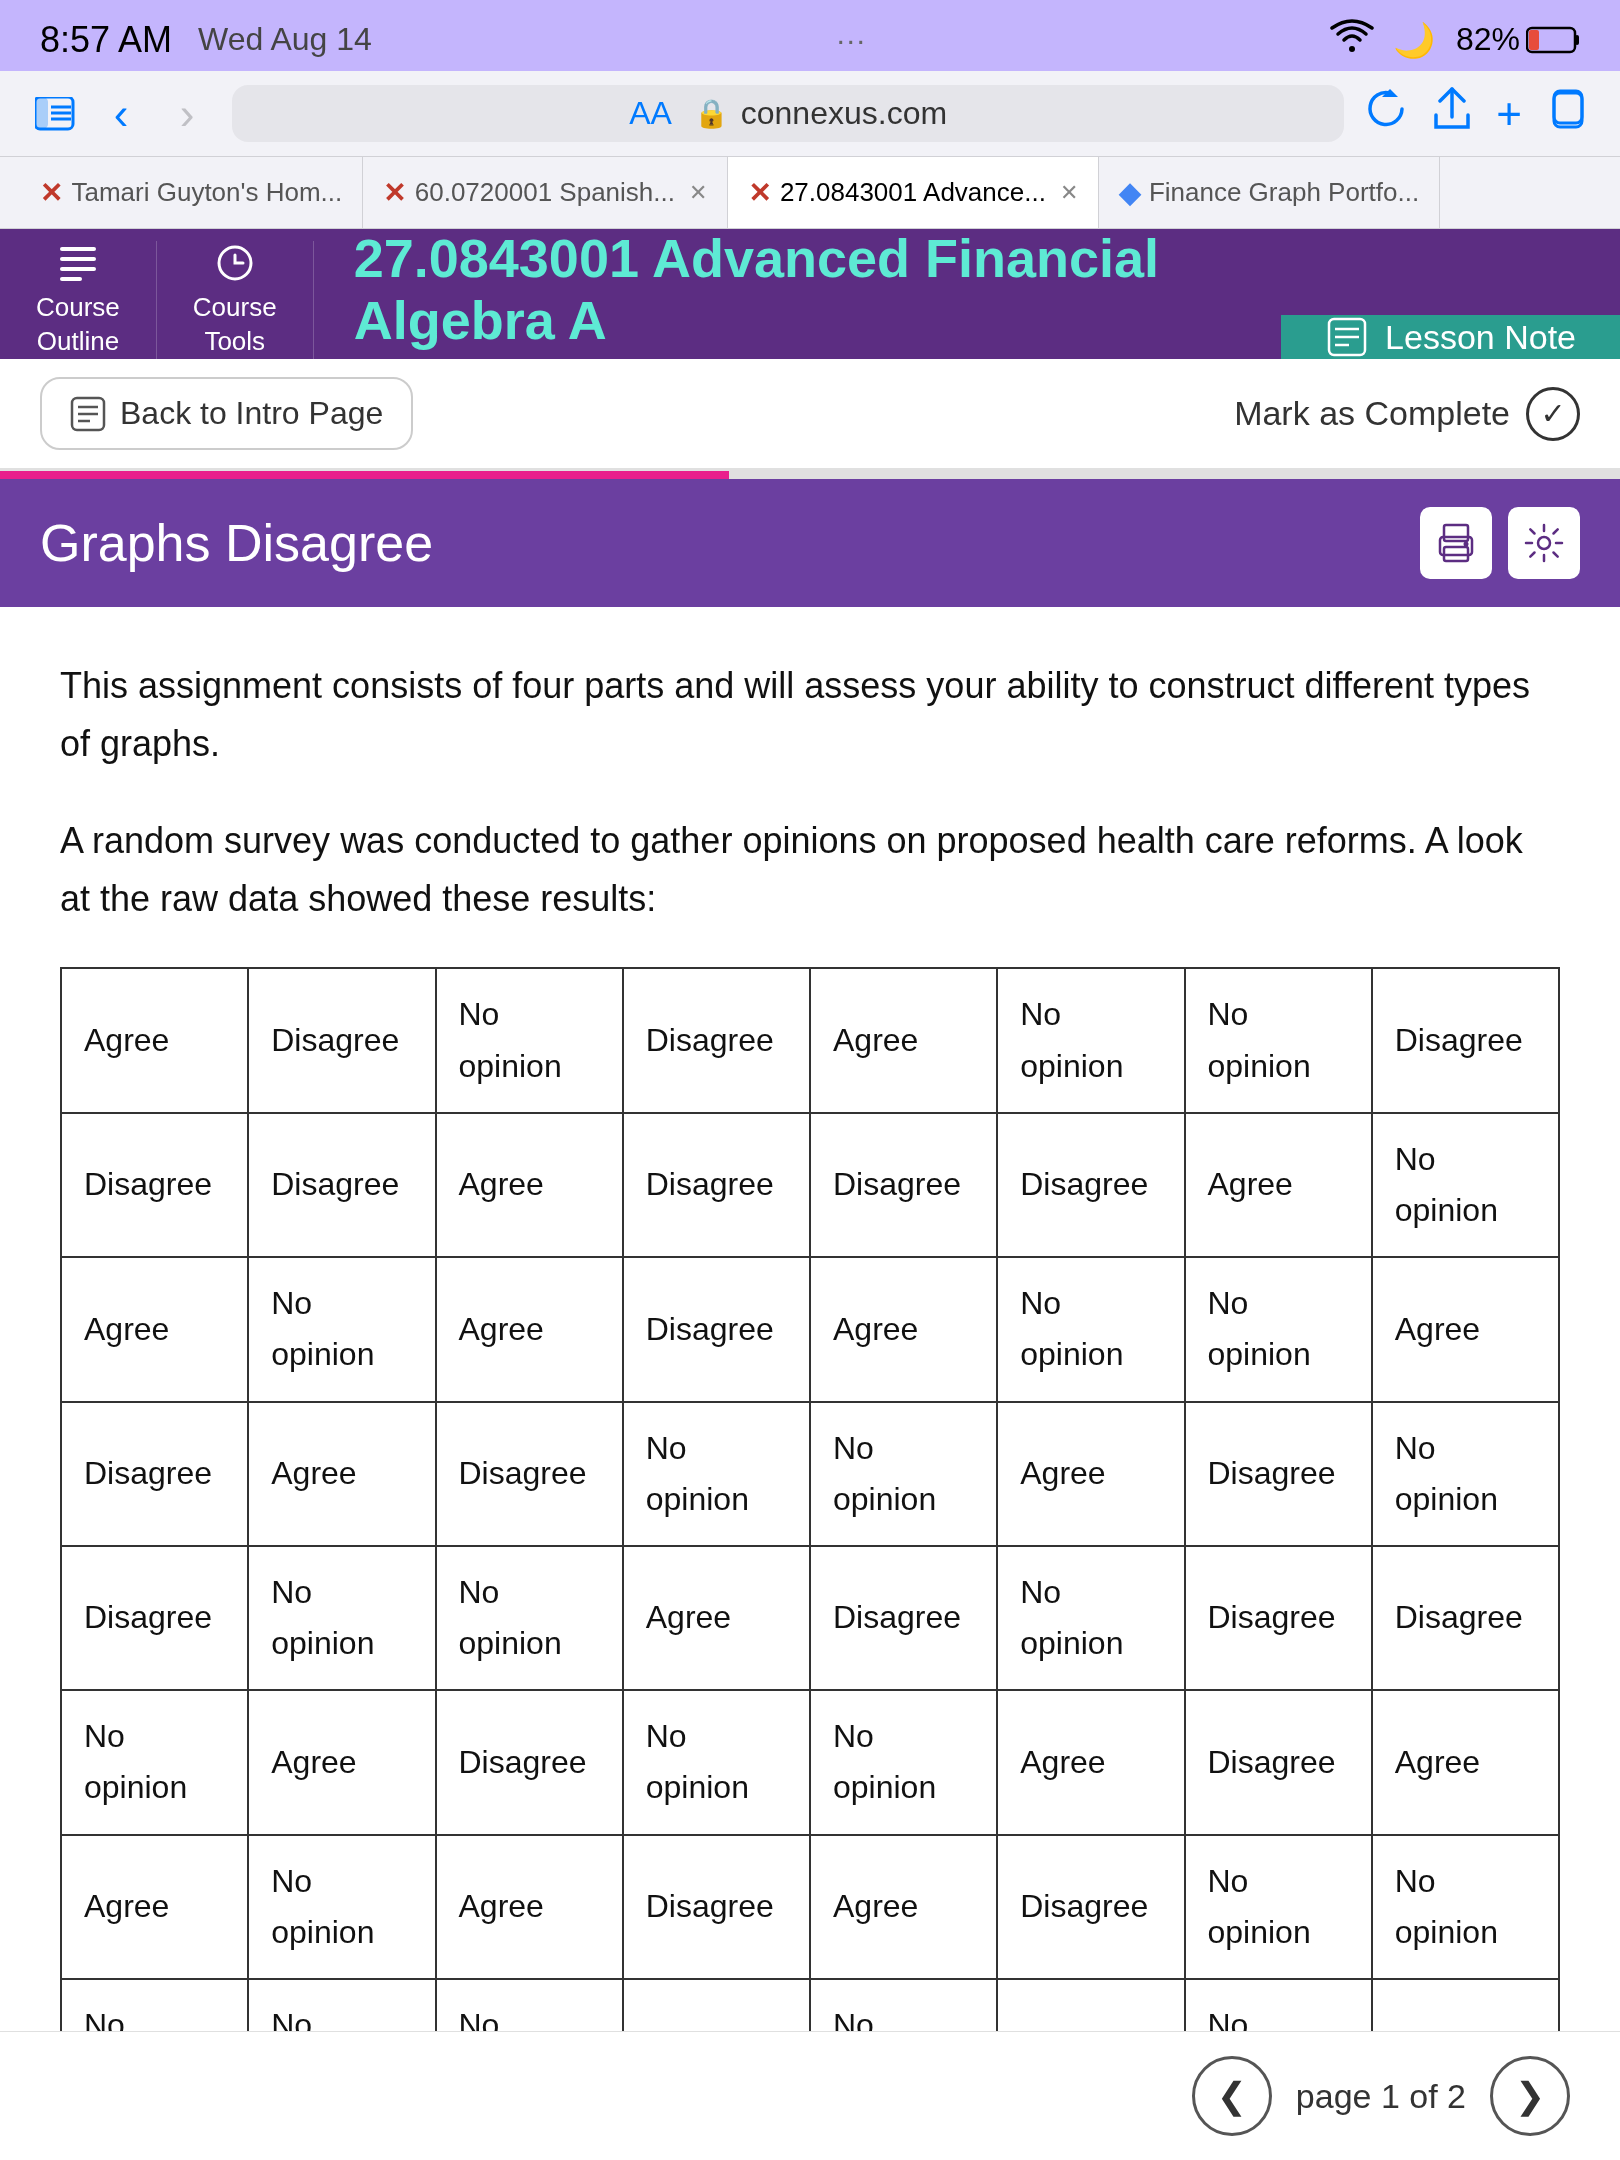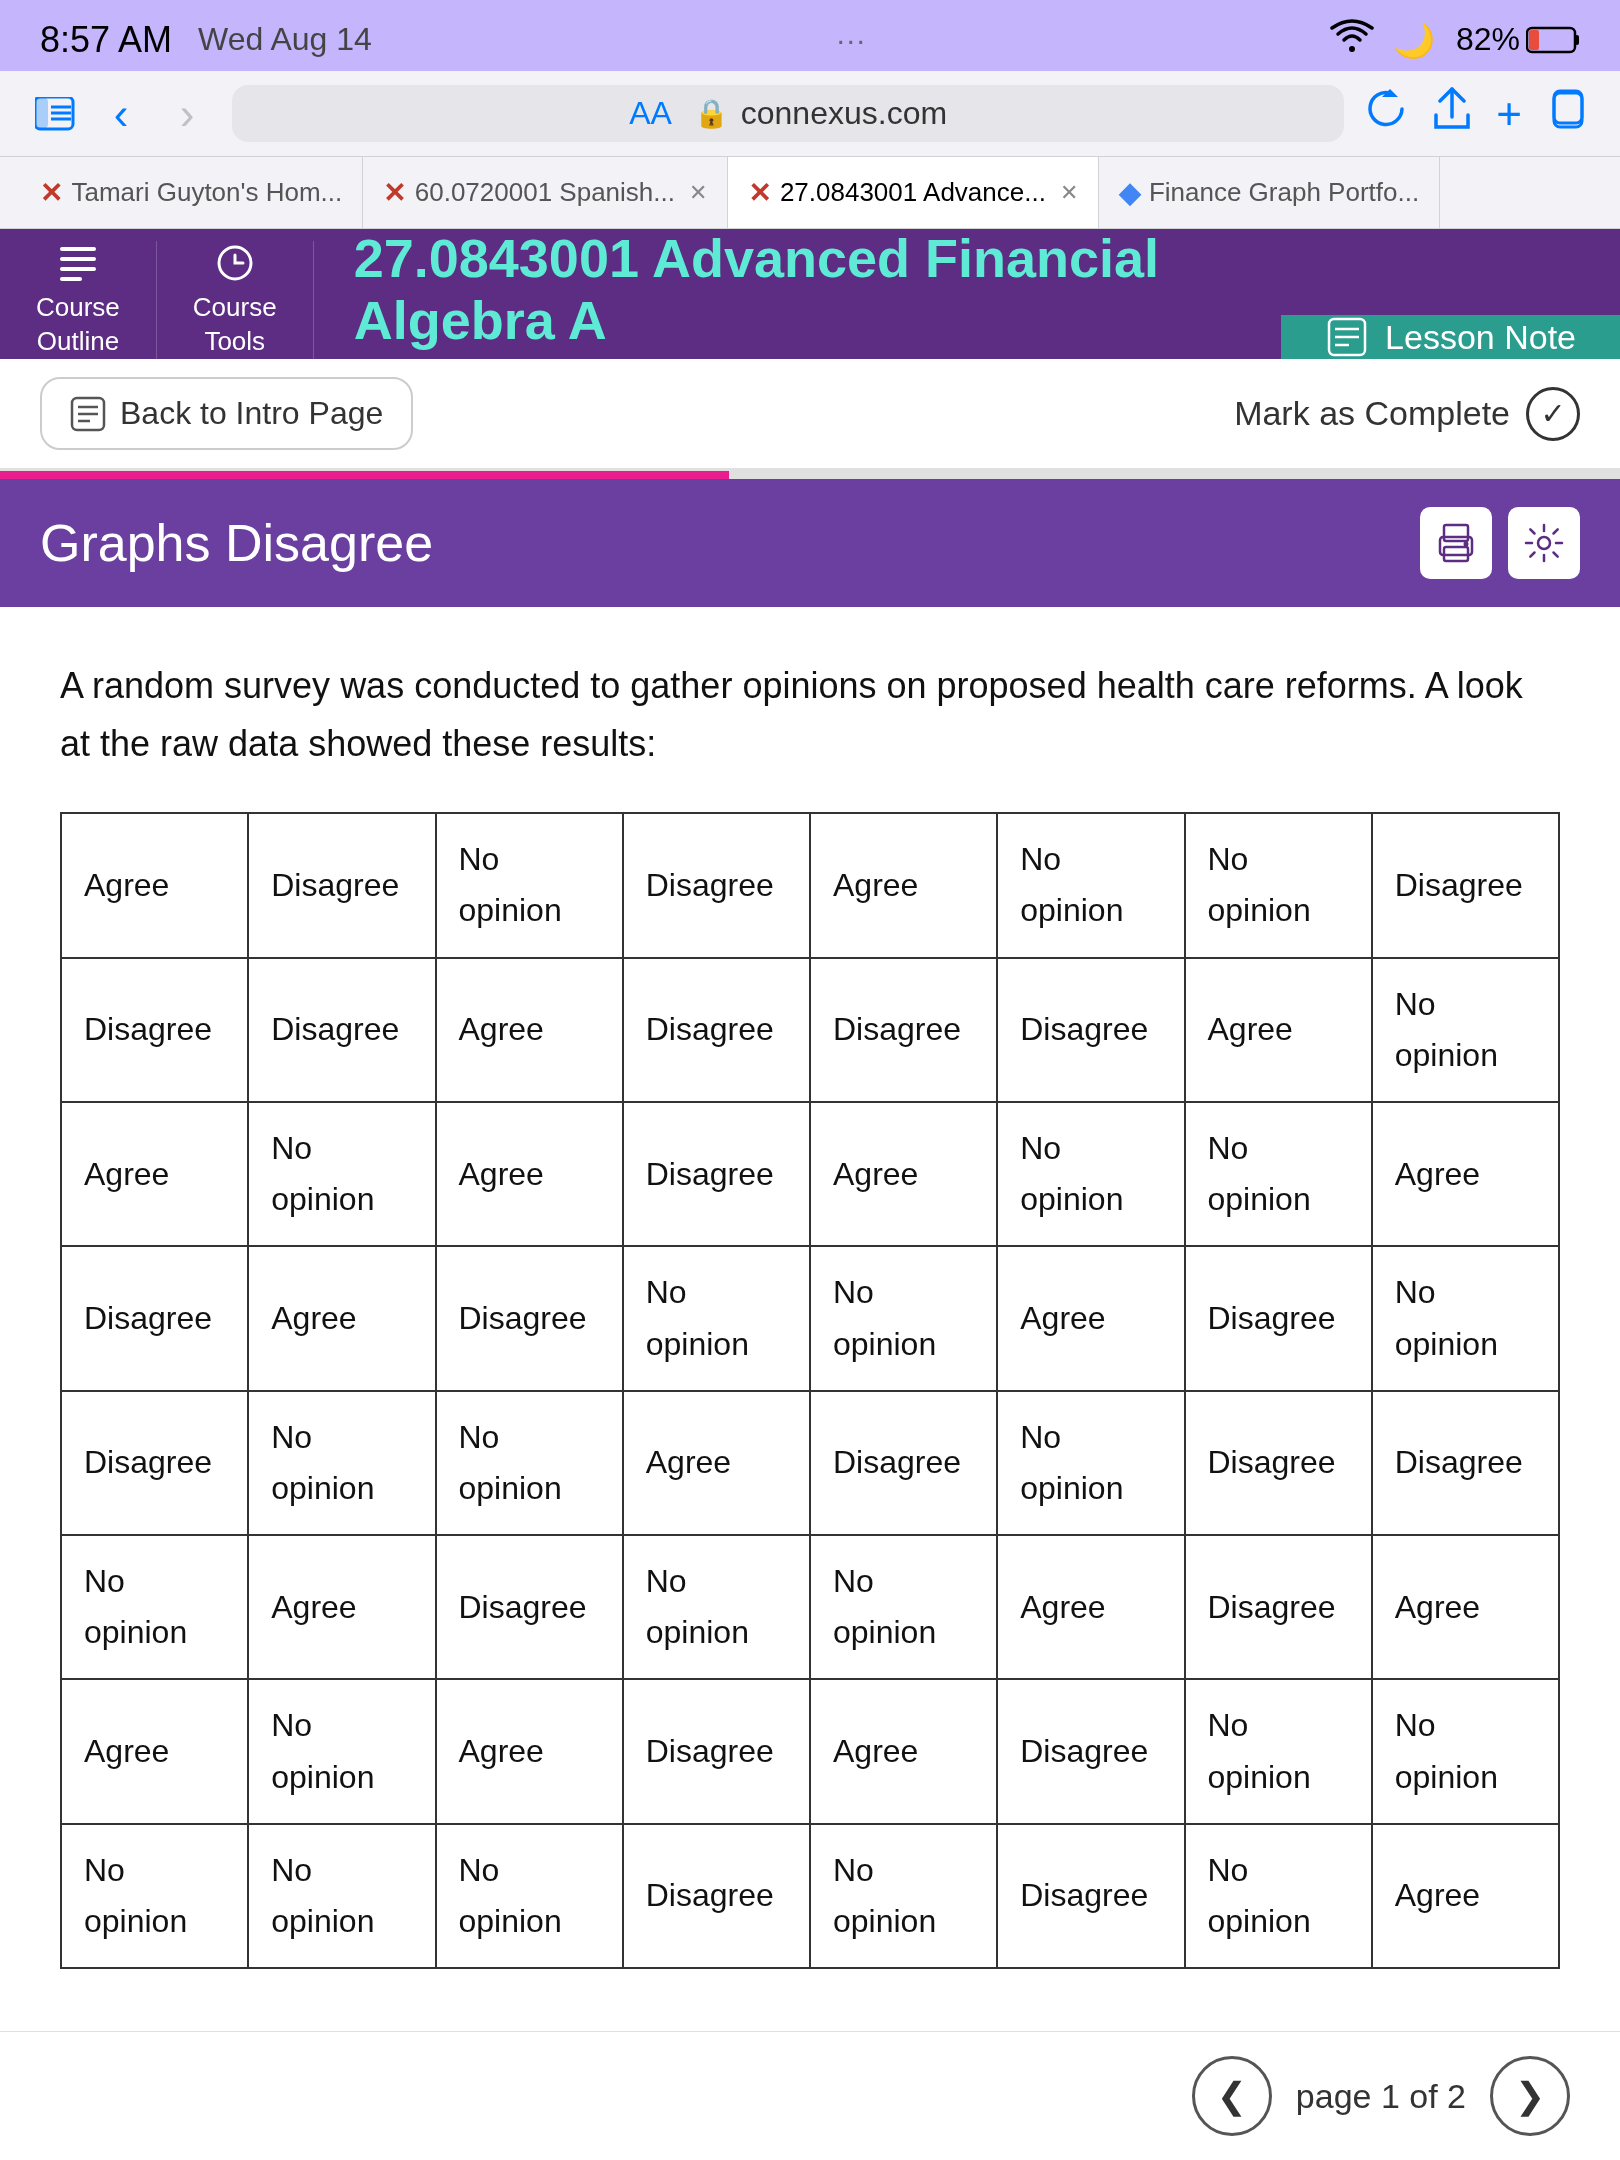--- a/index.html
+++ b/index.html
@@ -294,20 +294,21 @@
     <button class="header-action-btn">
       <svg width="40" height="40" viewBox="0 0 40 40">
           <circle cx="20" cy="20" r="6" fill="none" stroke="#5c2d82" stroke-width="2.5"></circle>
           <path d="M20 2 L20 8 M20 32 L20 38 M2 20 L8 20 M32 20 L38 20 M6.3 6.3 L10.5 10.5 M29.5 29.5 L33.7 33.7 M33.7 6.3 L29.5 10.5 M10.5 29.5 L6.3 33.7" stroke="#5c2d82" stroke-width="2.5" stroke-linecap="round"></path>
         </svg>
     </button>
   </div>
 </div>
 
 <div class="content-area">
+  <p class="content-para">This assignment consists of four parts and will assess your ability to construct different types of graphs.</p>
   <p class="content-para">A random survey was conducted to gather opinions on proposed health care reforms. A look at the raw data showed these results:</p>
 
   <table class="data-table">
     <tbody id="table-body">
         <tr>
           <td>Agree</td>
           <td>Disagree</td>
           <td>No opinion</td>
           <td>Disagree</td>
           <td>Agree</td>

